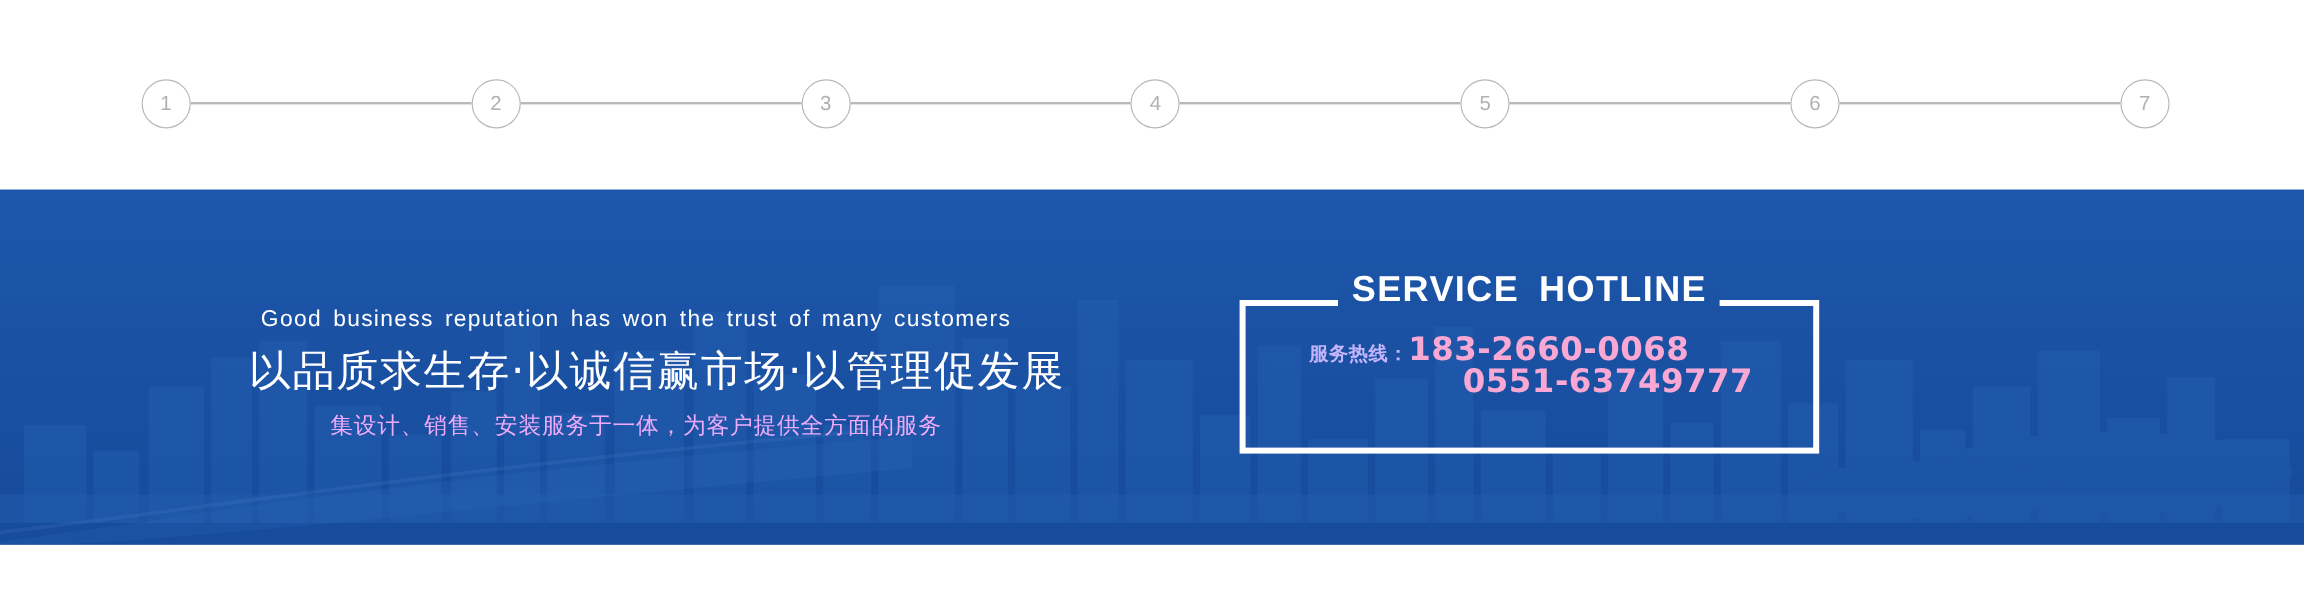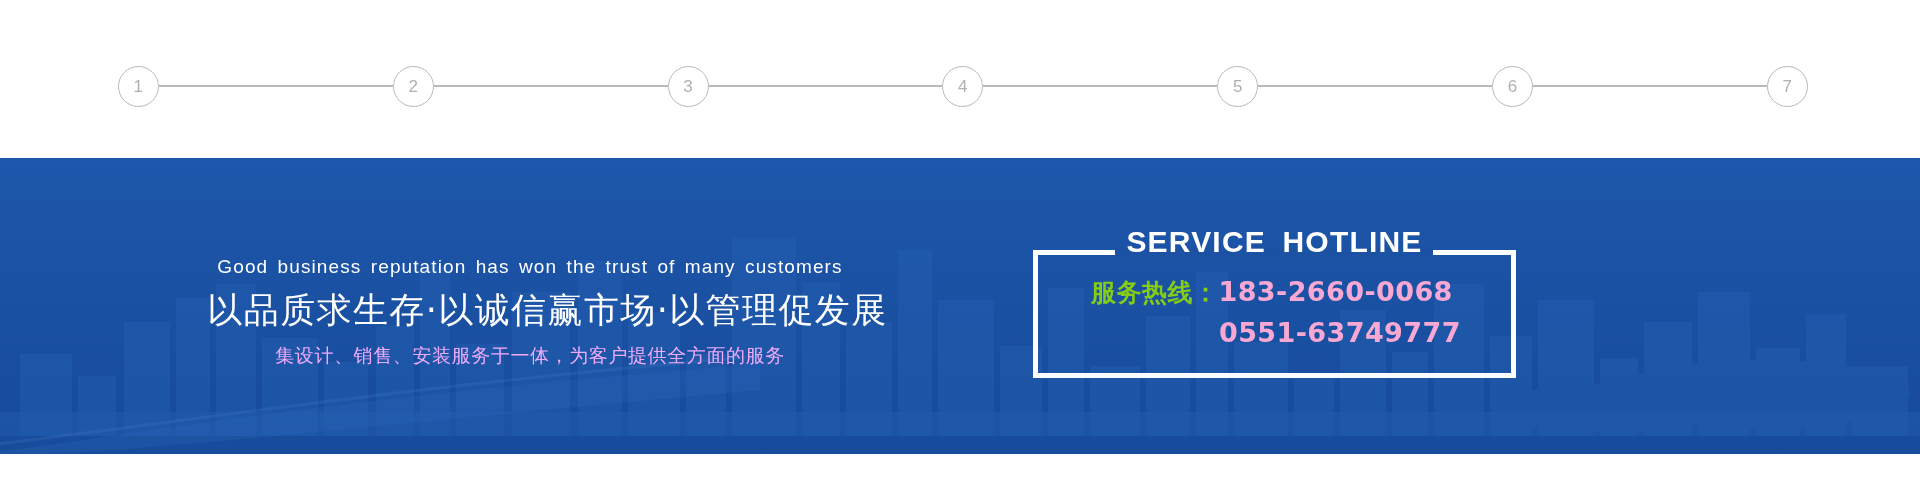--- a/index.html
+++ b/index.html
@@ -218,27 +218,27 @@
     z-index: 2;
   }
 
   .hotline-row {
     display: flex;
     align-items: baseline;
     justify-content: flex-start;
     padding-left: 58px;
     line-height: 1;
   }
-  .hotline-row + .hotline-row { margin-top: 14px; }
+  .hotline-row + .hotline-row { }
 
   .hotline-label {
     font-family: Liberation Serif, serif;
-    font-size: 25px;
+    font-size: 16px;
     font-weight: 700;
-    color: #84cc16;
+    color: #c4b5fd;
     letter-spacing: 0.5px;
     white-space: nowrap;
   }
 
   .hotline-number {
     font-family: "DejaVu Sans", "Liberation Sans", sans-serif;
     font-size: 27px;
     font-weight: 700;
     color: #f9a8d4;
     letter-spacing: 0.4px;

